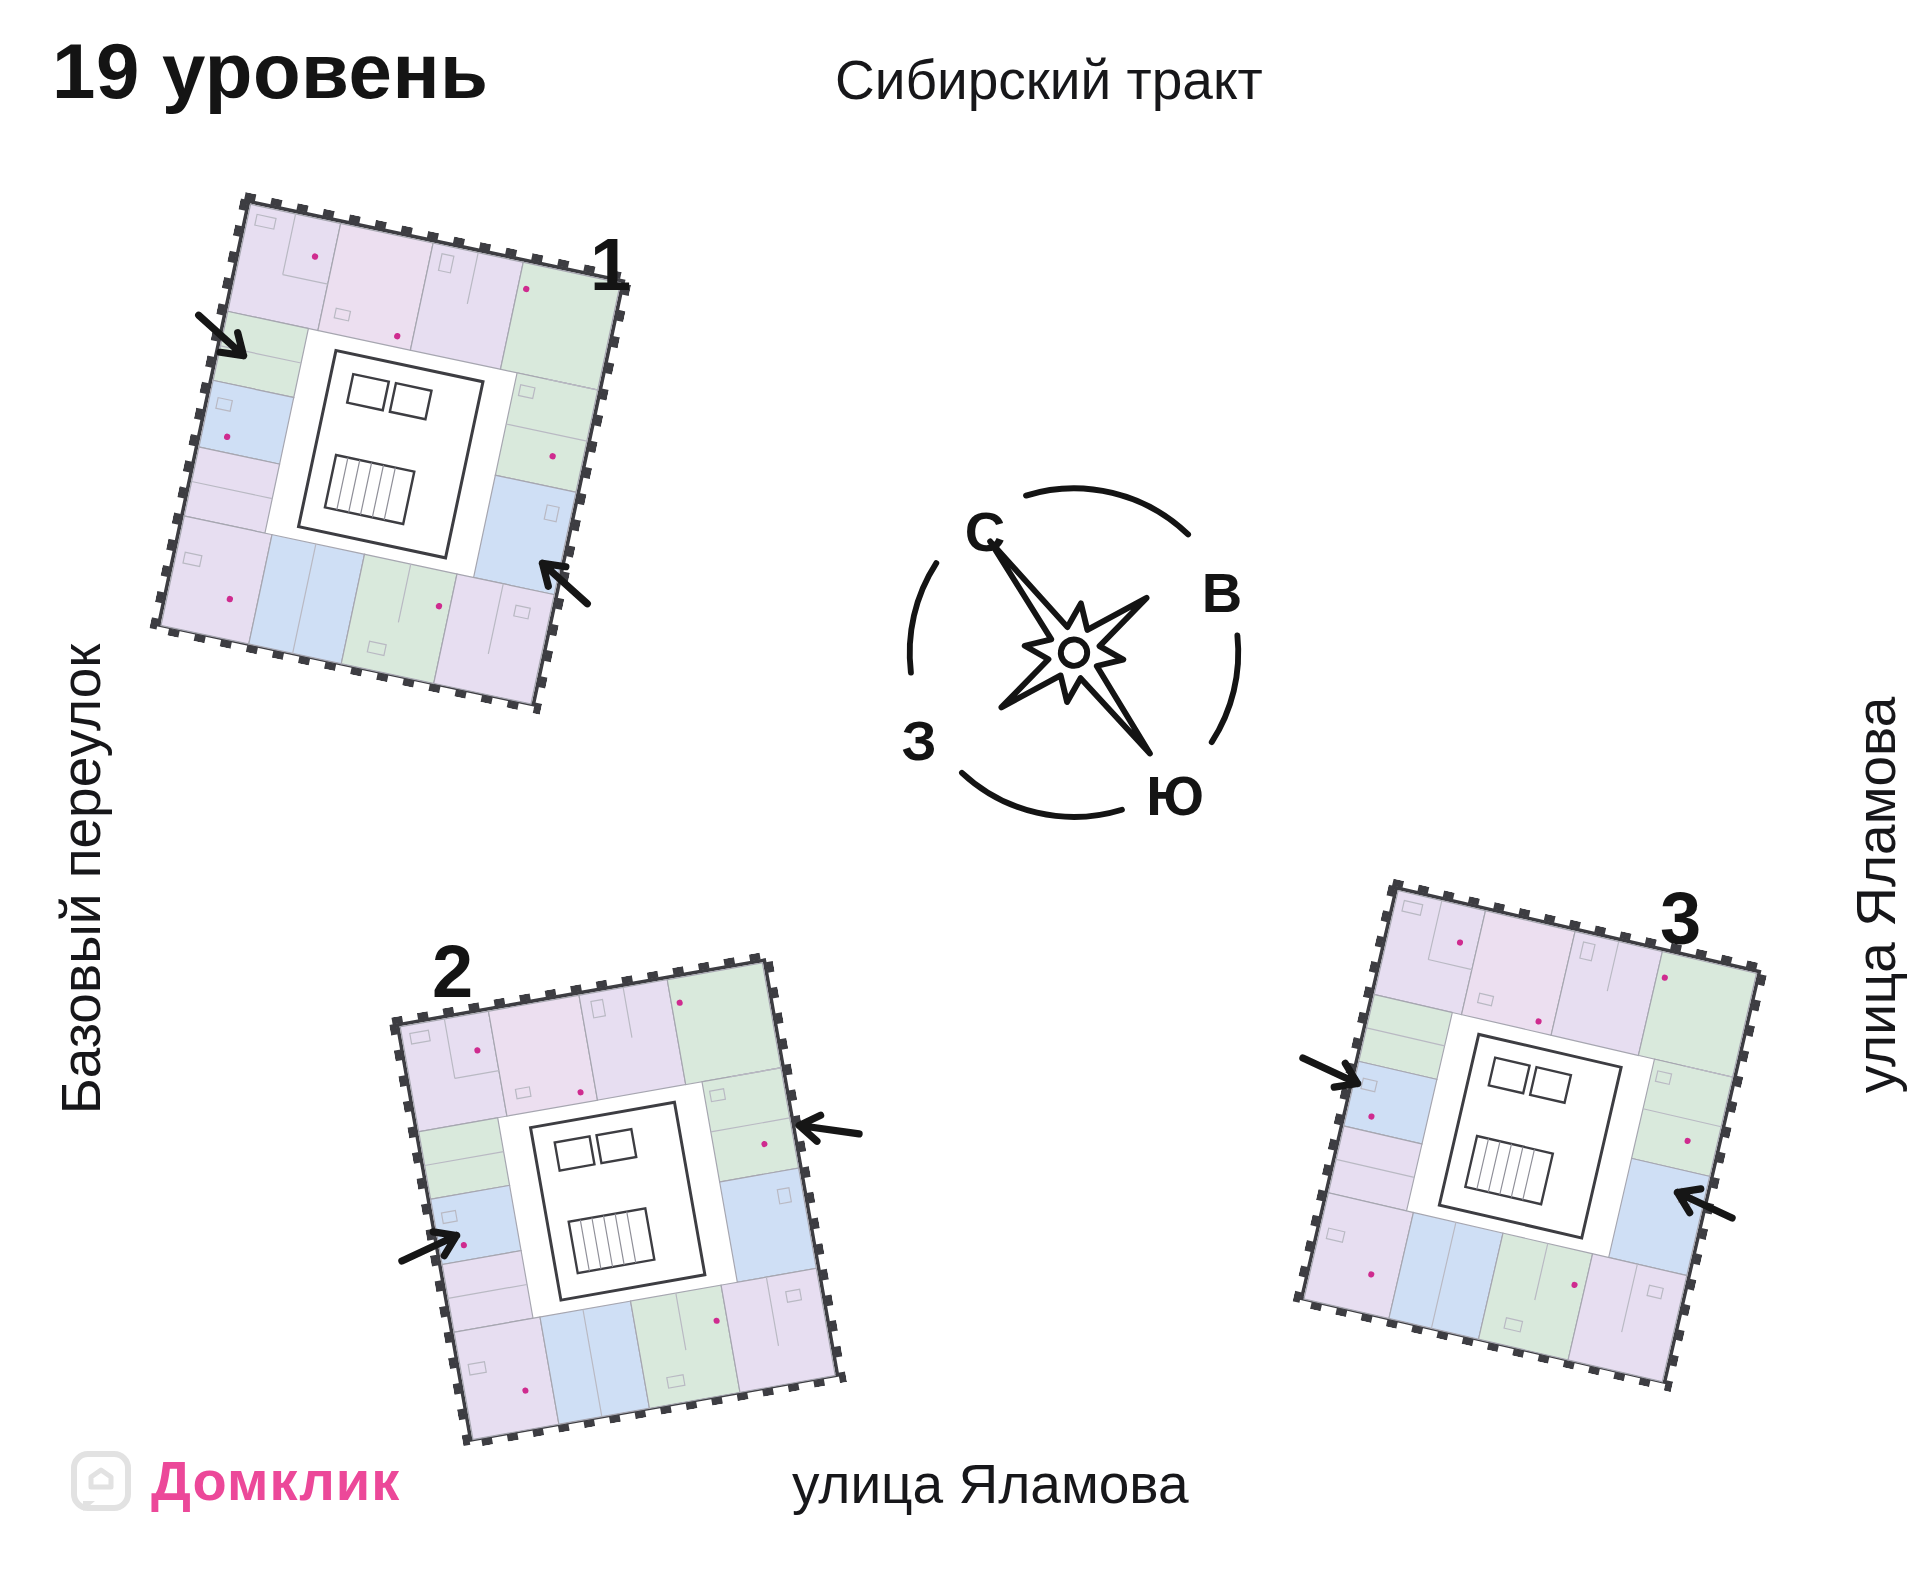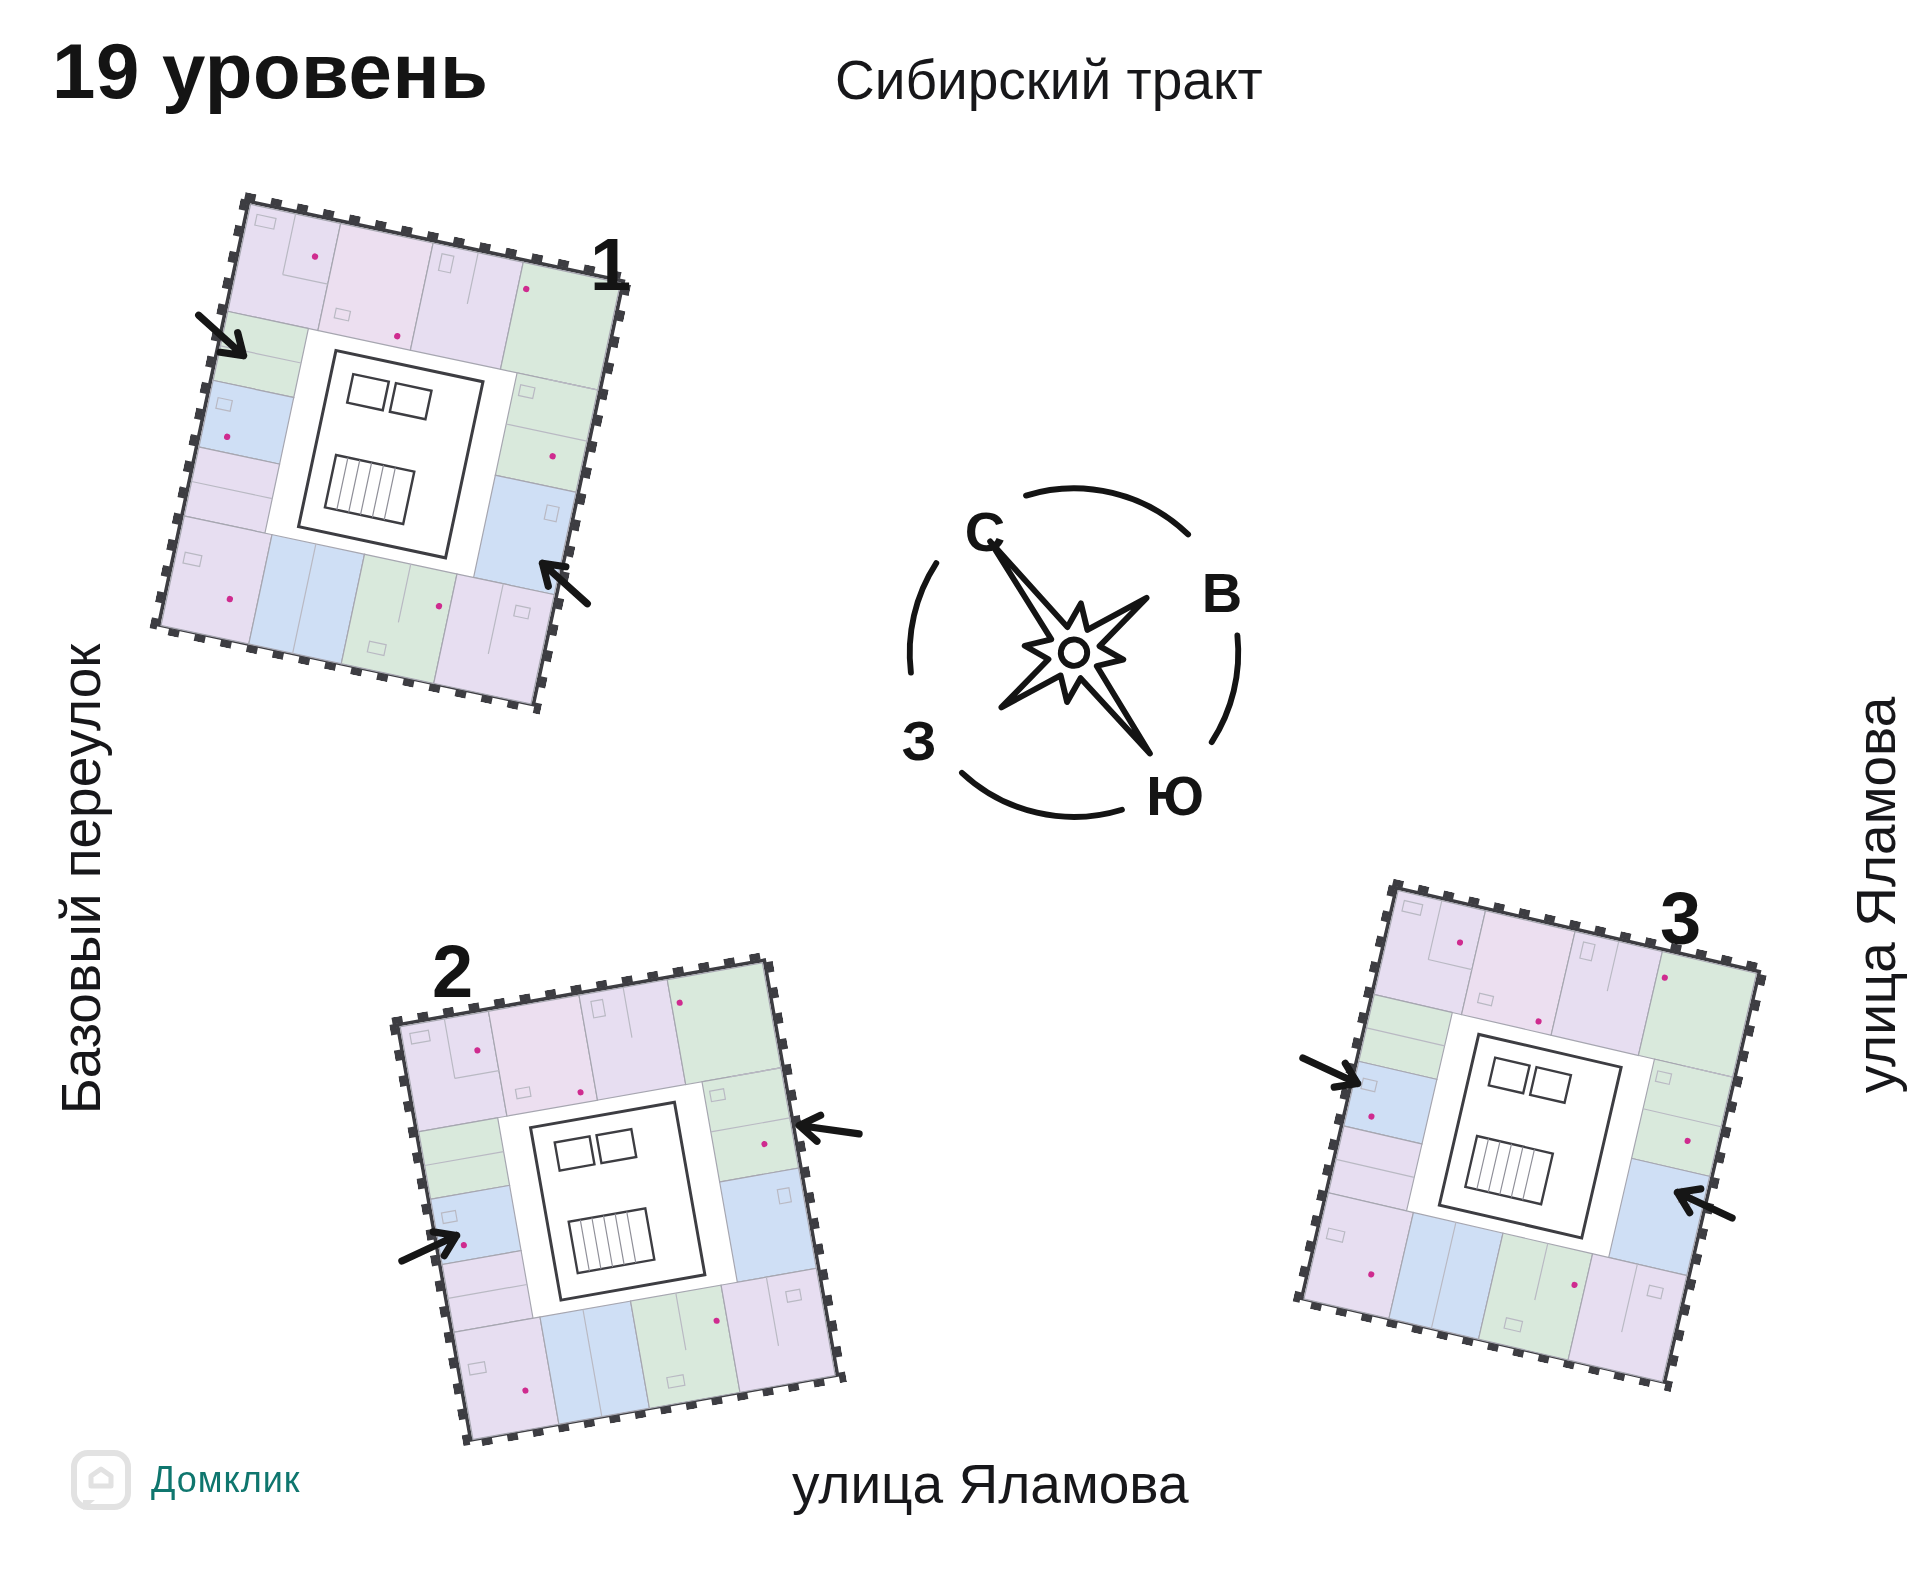--- a/index.html
+++ b/index.html
@@ -42,21 +42,21 @@
     font-size:56px; font-weight:600;
     transform:translate(-50%,-50%);
     white-space:nowrap;
   }
 
   .watermark {
     left:69px; top:1448px;
     display:flex; align-items:center; gap:18px;
   }
   .watermark-text {
-    font-size:36px; font-weight:400; color:#0f766e; letter-spacing:1px;
+    font-size:56px; font-weight:700; color:#ec4899; letter-spacing:1px;
   }
 </style>
 </head>
 <body>
 
 <svg width="0" height="0" style="position:absolute" aria-hidden="true">
   <defs>
 
     <symbol id="bldg" viewBox="0 0 330 370" preserveAspectRatio="none">
 

